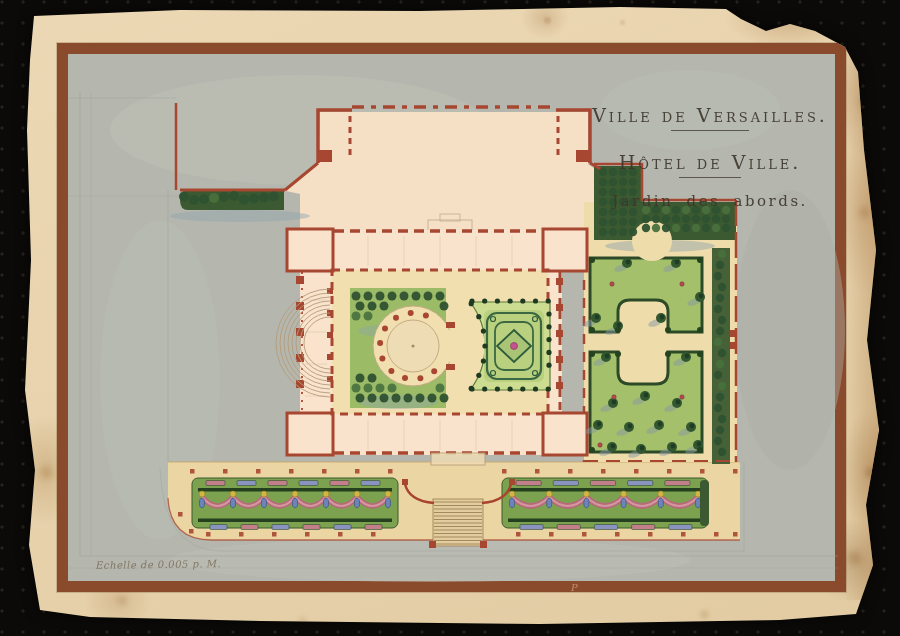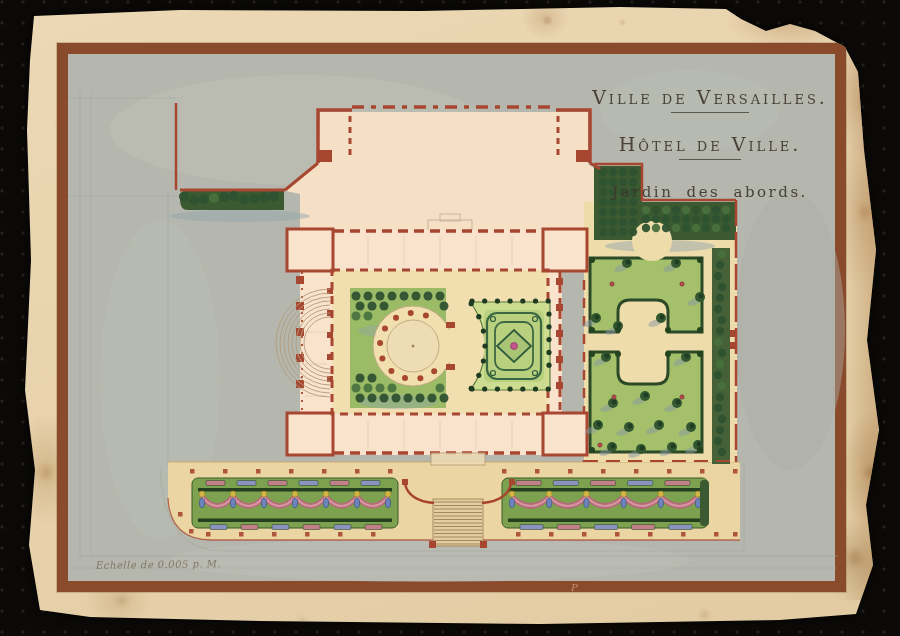--- a/index.html
+++ b/index.html
@@ -44,27 +44,27 @@
     border:11px solid var(--frame-brown);
     box-shadow:inset 0 0 0 1px rgba(120,70,40,.45), 0 0 0 1px rgba(110,70,40,.25);}
   .frame-line{position:absolute;left:73px;top:59px;width:757px;height:517px;
     border:1px solid rgba(92,60,34,.6);pointer-events:none;}
   svg#plan{position:absolute;left:0;top:0;}
   
   .f-street{fill:var(--street-gray)} .f-sand{fill:var(--sand)} .f-terrace{fill:var(--terrace-sand)}
   .f-court{fill:var(--court-sand)} .f-pink{fill:var(--building-pink)} .f-fore{fill:var(--forecourt-pink)}
   .f-lawn{fill:var(--lawn-green)} .f-hedge{fill:var(--hedge-green)} .f-parterre{fill:var(--parterre-green)}
   .f-wall{fill:var(--wall-red)} .s-wall{stroke:var(--wall-red)} .s-hedge{stroke:#2c4a28}
-  .title-block{position:absolute;left:592px;top:86px;width:236px;text-align:center;
+  .title-block{position:absolute;left:592px;top:104px;width:236px;text-align:center;
     color:rgba(62,54,44,.92);}
   .t1,.t2{font-size:19px;font-variant:small-caps;letter-spacing:3px;white-space:nowrap;}
   .t2{margin-top:20px;}
   .rule{height:1px;background:rgba(62,54,44,.75);margin:4px auto 2px auto;}
   .r1{width:78px}.r2{width:62px}
-  .t3{font-size:15px;letter-spacing:2.5px;word-spacing:6px;margin-top:23px;white-space:nowrap;}
+  .t3{font-size:15px;letter-spacing:2.5px;word-spacing:6px;margin-top:14px;white-space:nowrap;}
   .scale-note{position:absolute;left:96px;top:559px;font-style:italic;font-size:10px;
     letter-spacing:.5px;color:rgba(95,75,50,.6);transform:rotate(-.8deg);}
   .border-mark{position:absolute;left:571px;top:582px;font-style:italic;font-size:10px;
     color:rgba(210,165,125,.75);}
 </style>
 </head>
 <body>
 
 <div class="stage">
   <div class="paper-wrap">

